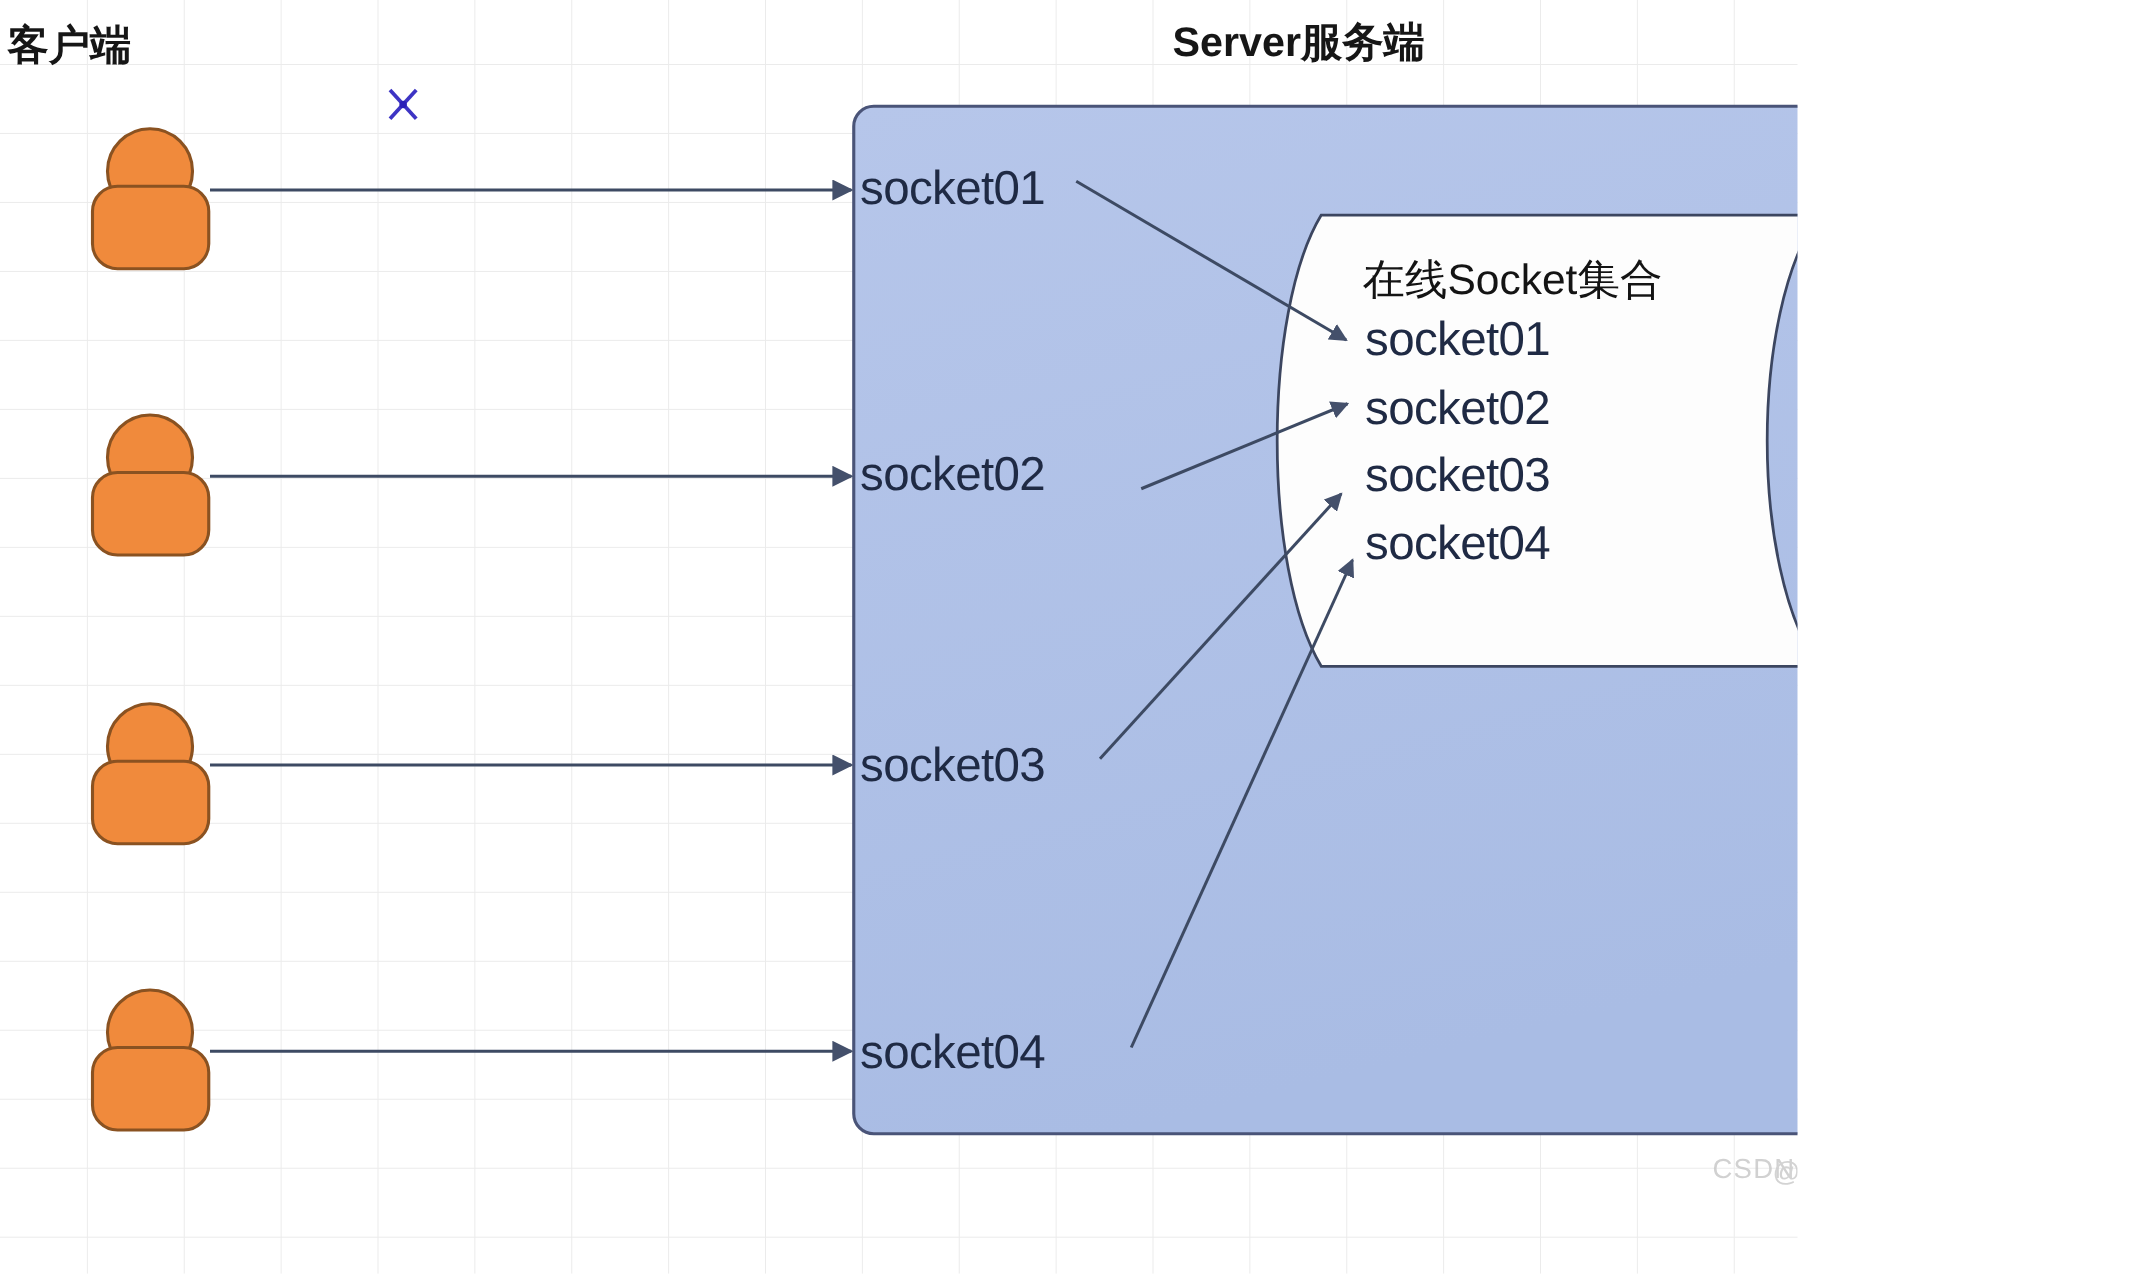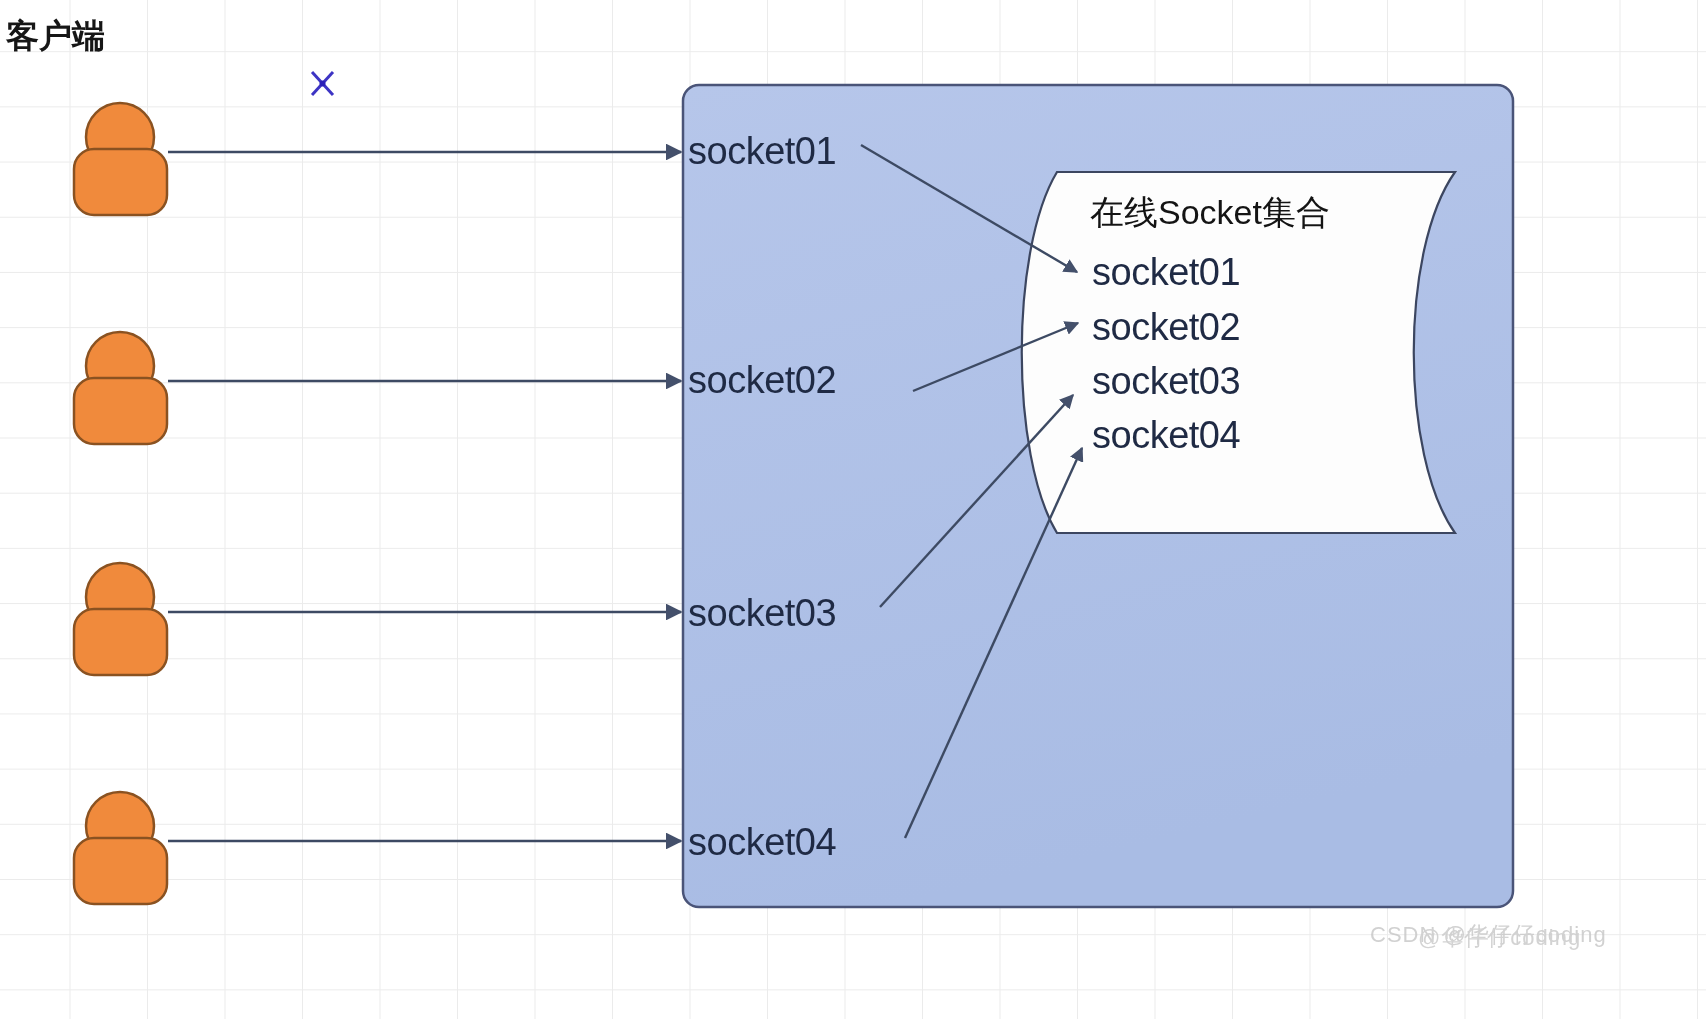--- a/index.html
+++ b/index.html
@@ -5,21 +5,21 @@
   html, body {
     margin: 0;
     padding: 0;
     background: #ffffff;
   }
   body {
     font-family: "Liberation Sans", sans-serif;
   }
   #canvas {
     position: relative;
-    width: 1706px;
+    width: 1438px;
     height: 1019px;
     overflow: hidden;
     background-color: #ffffff;
     background-image:
       linear-gradient(to right, #ebebeb 1px, transparent 1px),
       linear-gradient(to bottom, #ebebeb 1px, transparent 1px);
     background-size: 77.5px 55.2px;
     background-position: -8px -4px;
   }
   .diagram-svg {
@@ -51,21 +51,21 @@
   }
   #port-label-0 { left: 688px; top: 130px; }
   #port-label-1 { left: 688px; top: 359px; }
   #port-label-2 { left: 688px; top: 592px; }
   #port-label-3 { left: 688px; top: 821px; }
 
   .doc-title {
     font-size: 34px;
     color: #141414;
     left: 1090px;
-    top: 190px;
+    top: 201px;
   }
   .doc-entry {
     font-size: 38px;
     color: #1f2a44;
     left: 1092px;
     letter-spacing: -0.5px;
   }
   #doc-entry-0 { top: 251px; }
   #doc-entry-1 { top: 306px; }
   #doc-entry-2 { top: 360px; }
@@ -145,20 +145,21 @@
     <line x1="905" y1="838" x2="1082" y2="448" stroke="#3d4a63" stroke-width="2.4" marker-end="url(#arrow-sm)"></line>
 
     <g>
       <line x1="312" y1="72" x2="333" y2="95" stroke="#3d34c4" stroke-width="3"></line>
       <line x1="333" y1="72" x2="312" y2="95" stroke="#3d34c4" stroke-width="3"></line>
       <circle cx="322.5" cy="83.5" r="3" fill="#2a1fb8"></circle>
     </g>
   </svg>
 
   <div class="label title-label" id="client-title">客户端</div>
+  <div class="label title-label" id="server-title">Server服务端</div>
 
   <div class="label socket-port-label" id="port-label-0">socket01</div>
   <div class="label socket-port-label" id="port-label-1">socket02</div>
   <div class="label socket-port-label" id="port-label-2">socket03</div>
   <div class="label socket-port-label" id="port-label-3">socket04</div>
 
   <div class="label doc-title">在线Socket集合</div>
   <div class="label doc-entry" id="doc-entry-0">socket01</div>
   <div class="label doc-entry" id="doc-entry-1">socket02</div>
   <div class="label doc-entry" id="doc-entry-2">socket03</div>

